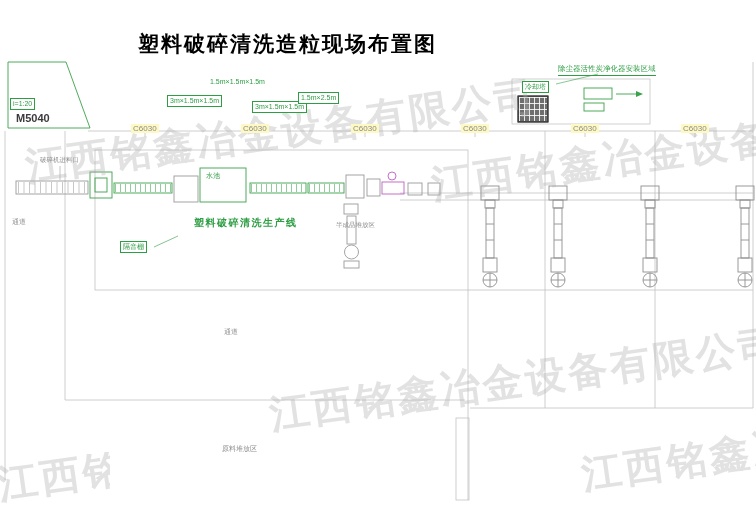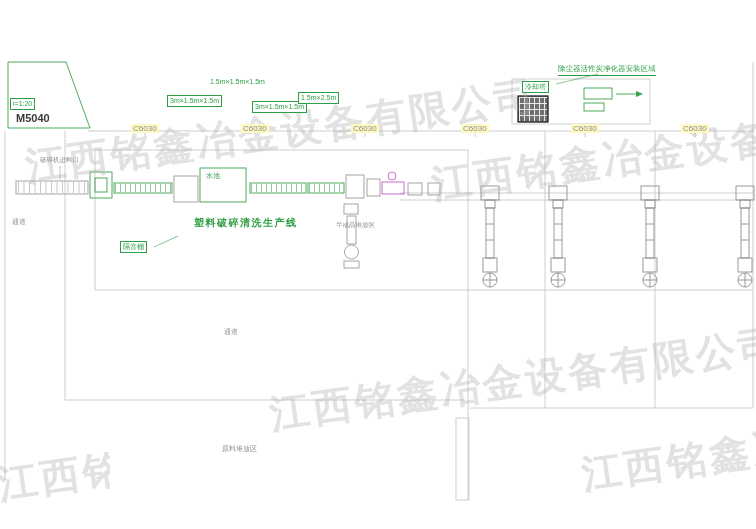--- a/index.html
+++ b/index.html
@@ -136,20 +136,21 @@
   </svg>
 
   <div class="wm" style="left:22px;top:140px;">江西铭鑫冶金设备有限公司</div>
   <div class="wm" style="left:428px;top:158px;">江西铭鑫冶金设备有限公司</div>
   <div class="wm" style="left:266px;top:388px;">江西铭鑫冶金设备有限公司</div>
   <div class="wm" style="left:578px;top:448px;">江西铭鑫冶金设备有限公司</div>
   <div class="wm-clip" style="left:0;top:452px;width:110px;height:70px;">
     <div class="wm" style="left:-6px;top:6px;">江西铭鑫冶金设备有限公司</div>
   </div>
 
+  <div class="abs title" style="left:138px;top:30px;">塑料破碎清洗造粒现场布置图</div>
 
   <div class="abs lbl-green-box" style="left:10px;top:98px;">i=1:20</div>
   <div class="abs ramp-code" style="left:16px;top:112px;">M5040</div>
 
   <div class="abs lbl-green" style="left:210px;top:78px;">1.5m×1.5m×1.5m</div>
   <div class="abs lbl-green-box" style="left:167px;top:95px;">3m×1.5m×1.5m</div>
   <div class="abs lbl-green-box" style="left:252px;top:101px;">3m×1.5m×1.5m</div>
   <div class="abs lbl-green-box" style="left:298px;top:92px;">1.5m×2.5m</div>
 
   <div class="abs col-lbl" style="left:131px;top:124px;">C6030</div>

